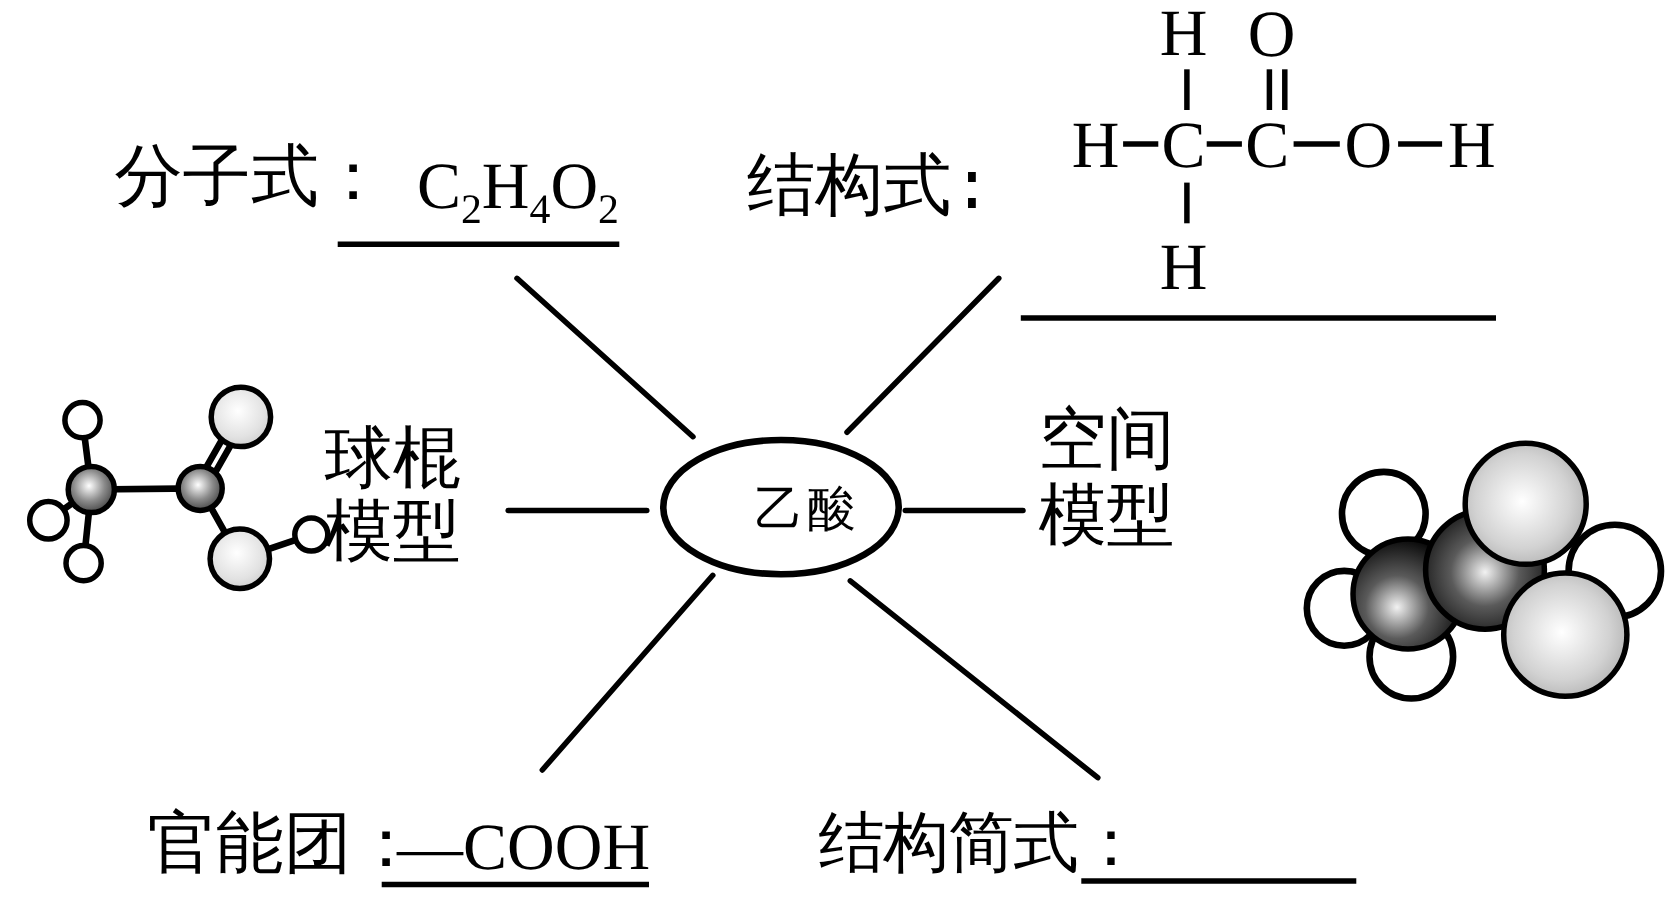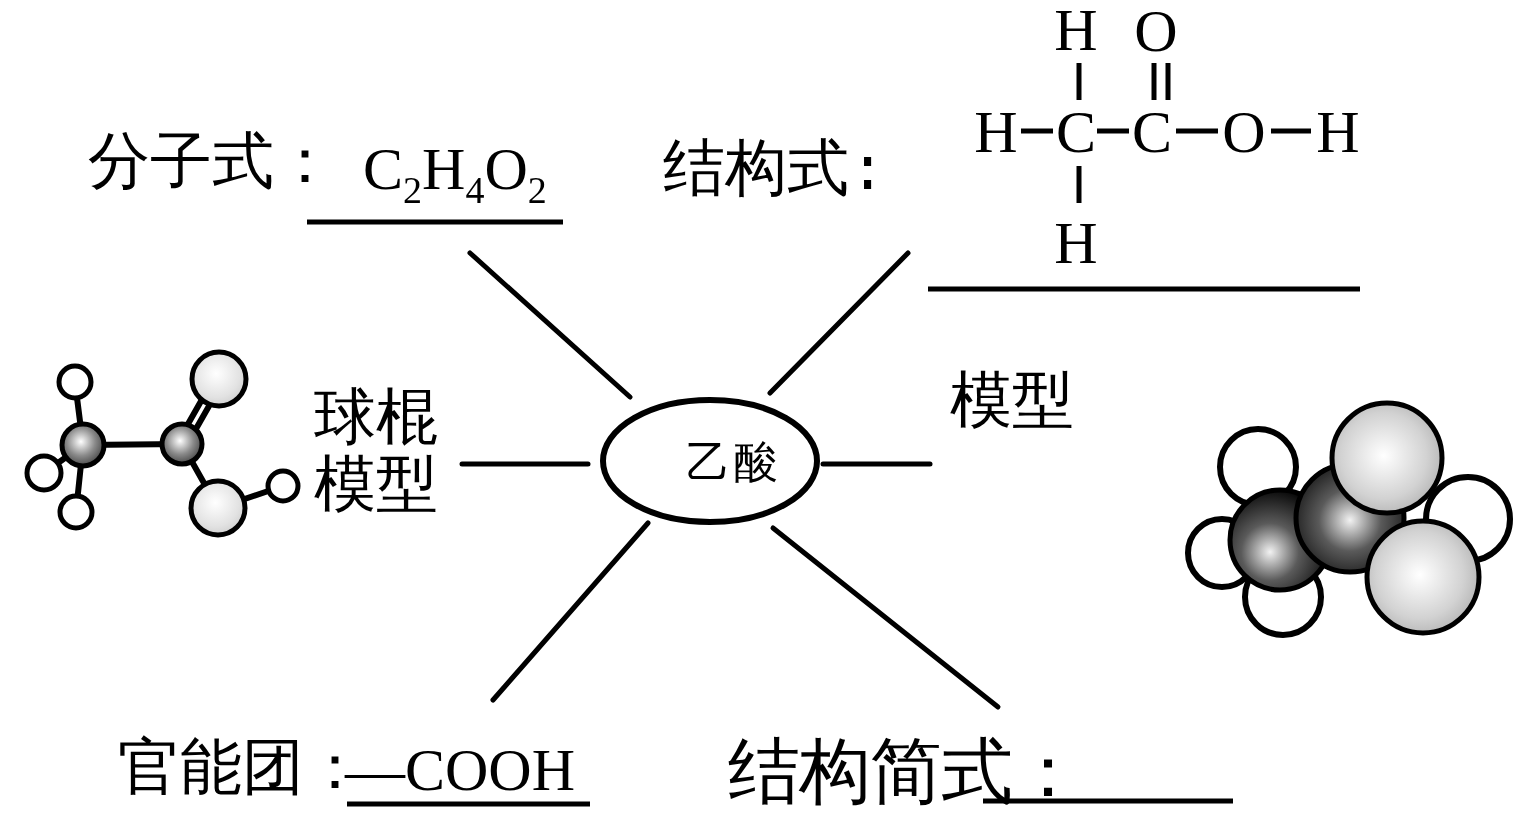--- a/index.html
+++ b/index.html
@@ -1,28 +1,28 @@
 <!DOCTYPE html>
 <html><head>
 <meta charset="utf-8">
 <style>
   html,body{margin:0;padding:0;background:#fff;}
   body{width:1517px;height:828px;overflow:hidden;
        font-family:"Liberation Serif","DejaVu Serif",serif;color:#000;}
   .canvas{position:relative;width:1517px;height:828px;background:#fff;}
   svg.layer{position:absolute;left:0;top:0;display:block;}
-  .txt{position:absolute;line-height:1;white-space:nowrap;}
+  .txt{position:absolute;line-height:1;white-space:nowrap;margin-left:16px;}
   .cjk{font-size:62px;}
   .latin{font-size:60px;}
   .sub{font-size:38px;position:relative;top:14px;line-height:0;}
   .atom{position:absolute;transform:translate(-50%,-50%);font-size:60px;line-height:1;}
   .center-label{position:absolute;left:628px;top:400px;width:212px;height:124px;
        display:flex;align-items:center;justify-content:center;
        font-size:44px;letter-spacing:4px;}
-  .stack{position:absolute;text-align:center;}
+  .stack{position:absolute;text-align:left;}
   .stack div{line-height:67px;font-size:62px;}
   .stack3 div{line-height:69px;}
   .tight{letter-spacing:-1px;}
 </style>
 </head>
 <body>
 
 <div class="canvas">
 
   <svg class="layer" width="1517" height="828" viewBox="0 0 1517 828">
@@ -126,21 +126,22 @@
   <span class="atom" style="left:1244px;top:132px;">O</span>
   <span class="atom" style="left:1338px;top:132px;">H</span>
   <span class="atom" style="left:1076px;top:243px;">H</span>
 
   <div class="stack" style="left:295px;top:384px;width:162px;">
     <div>球棍</div>
     <div>模型</div>
   </div>
 
   <div class="stack stack3" style="left:944px;top:366px;width:136px;">
+    <div>空间</div>
     <div>模型</div>
   </div>
 
   <div class="txt latin" style="left:345px;top:740px;">—COOH</div>
   <div class="txt cjk" style="left:118px;top:736px;">官能团：</div>
 
-  <div class="txt cjk tight" style="left:728px;top:736px;font-size:72px;">结构简式：</div>
+  <div class="txt cjk tight" style="left:728px;top:736px;font-size:60px;">结构简式：</div>
 
 </div>
 
 </body></html>

